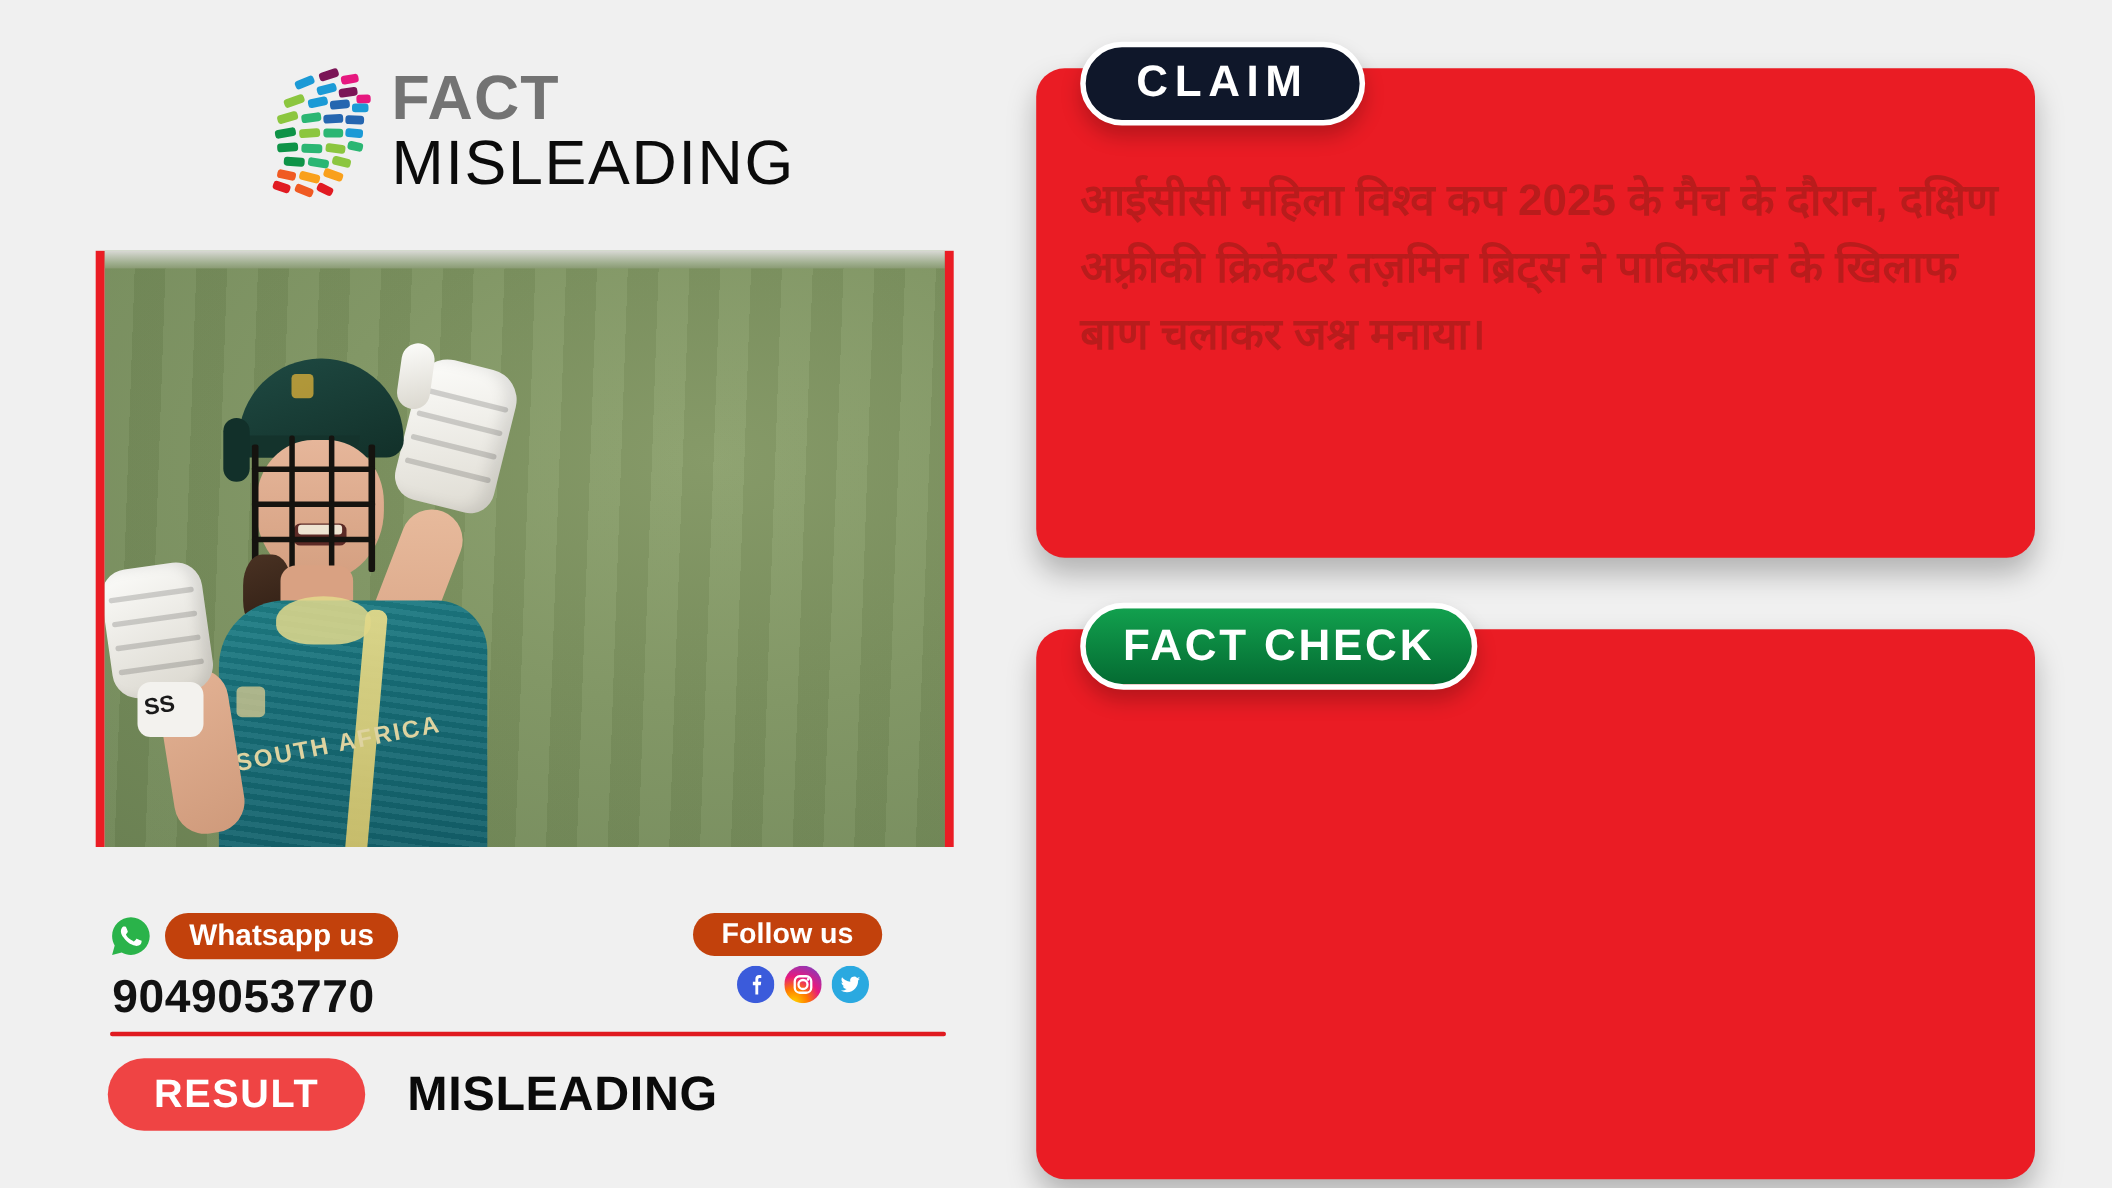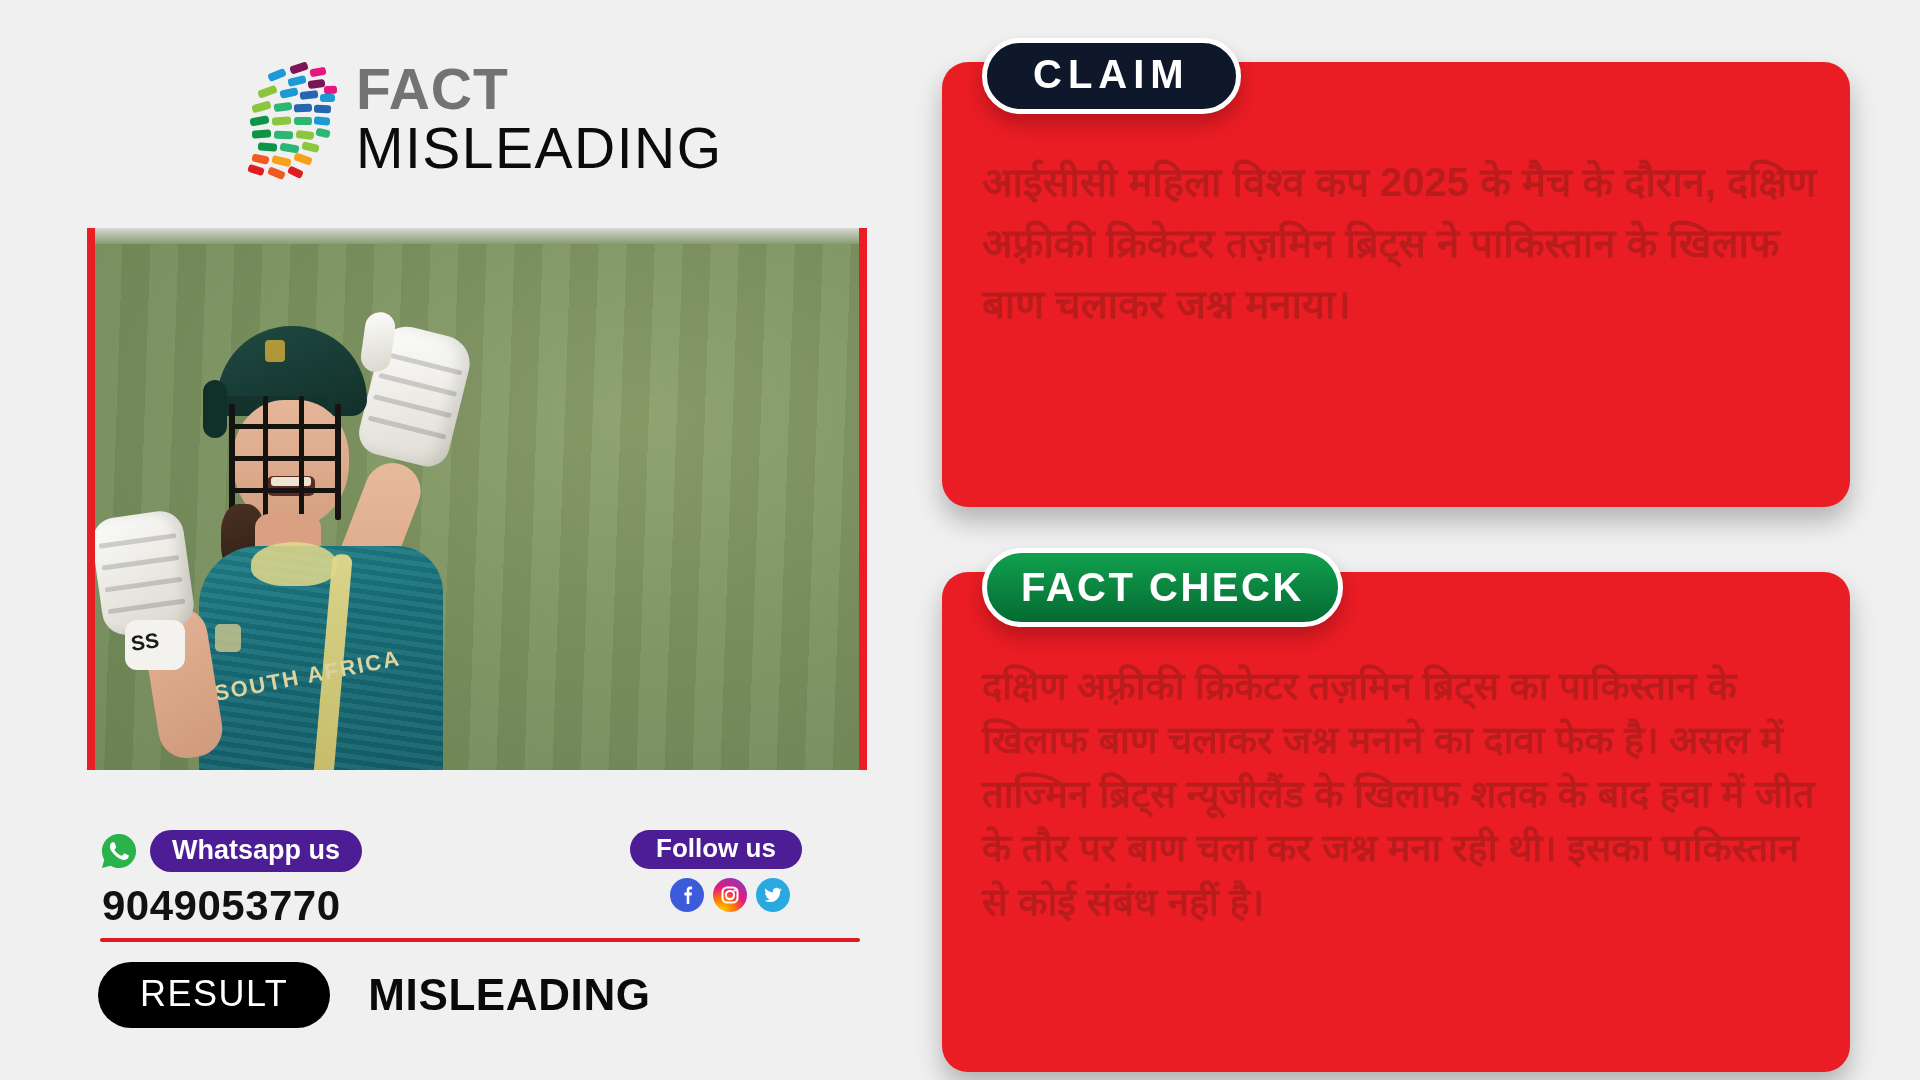--- a/index.html
+++ b/index.html
@@ -92,36 +92,36 @@
   .ss{position:absolute;left:-24px;top:322px;color:#1a1a1a;font-size:21px;font-weight:800;
     font-family:"Liberation Sans", sans-serif;transform:rotate(-8deg);}
   .arm-l{position:absolute;left:-4px;top:300px;width:64px;height:150px;border-radius:28px;
     background:linear-gradient(160deg,#e4b395,#cf9a7b);transform:rotate(-9deg);}
 
   
   .contact{position:absolute;left:100px;top:830px;width:760px;height:100px;}
   .wa-row{position:absolute;left:0;top:0;display:flex;align-items:center;gap:12px;}
   .wa-icon{width:38px;height:38px;}
   .pill-red{
-    background:#4c1d95;color:#fff;border-radius:26px;padding:6px 22px 8px;
+    background:#c2410c;color:#fff;border-radius:26px;padding:6px 22px 8px;
     font-size:27px;font-weight:700;line-height:1.05;font-family:"Liberation Sans", sans-serif;
   }
   .wa-number{position:absolute;left:2px;top:52px;font-size:42px;font-weight:800;color:#111;
     letter-spacing:0.5px;font-family:"Liberation Sans", sans-serif;}
   .follow{position:absolute;left:530px;top:0;width:200px;}
   .follow .pill-red{display:inline-block;padding:5px 26px 7px;font-size:26px;}
   .social{margin-top:9px;display:flex;gap:9px;justify-content:center;}
   .social span{width:34px;height:34px;display:block;border-radius:50%;}
 
   .divider{position:absolute;left:100px;top:938px;width:760px;height:4px;background:#e01a20;border-radius:2px;}
 
   .result-row{position:absolute;left:98px;top:962px;display:flex;align-items:center;gap:38px;}
   .result-pill{
-    background:#000000;color:#fff;border-radius:34px;padding:11px 42px 13px;
-    font-size:36px;font-weight:400;letter-spacing:1.5px;font-family:"Liberation Sans", sans-serif;
+    background:#ef4444;color:#fff;border-radius:34px;padding:11px 42px 13px;
+    font-size:36px;font-weight:700;letter-spacing:1.5px;font-family:"Liberation Sans", sans-serif;
   }
   .result-value{font-size:44px;font-weight:800;color:#0a0a0a;letter-spacing:.6px;
     font-family:"Liberation Sans", sans-serif;}
 
   
   .right{position:absolute;left:930px;top:0;width:990px;height:1080px;}
 
   .card{position:absolute;border-radius:26px;background:#ea1c24;
     box-shadow:0 14px 26px rgba(0,0,0,.26);}
   .card-claim{left:12px;top:62px;width:908px;height:445px;}
@@ -303,16 +303,15 @@
     </div>
   </div>
 
   <div class="right">
     <div class="card card-claim"></div>
     <div class="badge badge-claim">CLAIM</div>
     <div class="body-text claim-text">आईसीसी महिला विश्व कप 2025 के मैच के दौरान, दक्षिण अफ़्रीकी क्रिकेटर तज़मिन ब्रिट्स ने पाकिस्तान के खिलाफ बाण चलाकर जश्न मनाया।</div>
 
     <div class="card card-fc"></div>
     <div class="badge badge-fc">FACT CHECK</div>
-    <div class="body-text fc-text">दक्षिण अफ़्रीकी क्रिकेटर तज़मिन ब्रिट्स का पाकिस्तान के खिलाफ बाण चलाकर जश्न मनाने का दावा फेक है। असल में ताज्मिन ब्रिट्स न्यूजीलैंड के खिलाफ शतक के बाद हवा में जीत के तौर पर बाण चला कर जश्न मना रही थी। इसका पाकिस्तान से कोई संबंध नहीं है।</div>
   </div>
 
 </div>
 
 </body></html>

